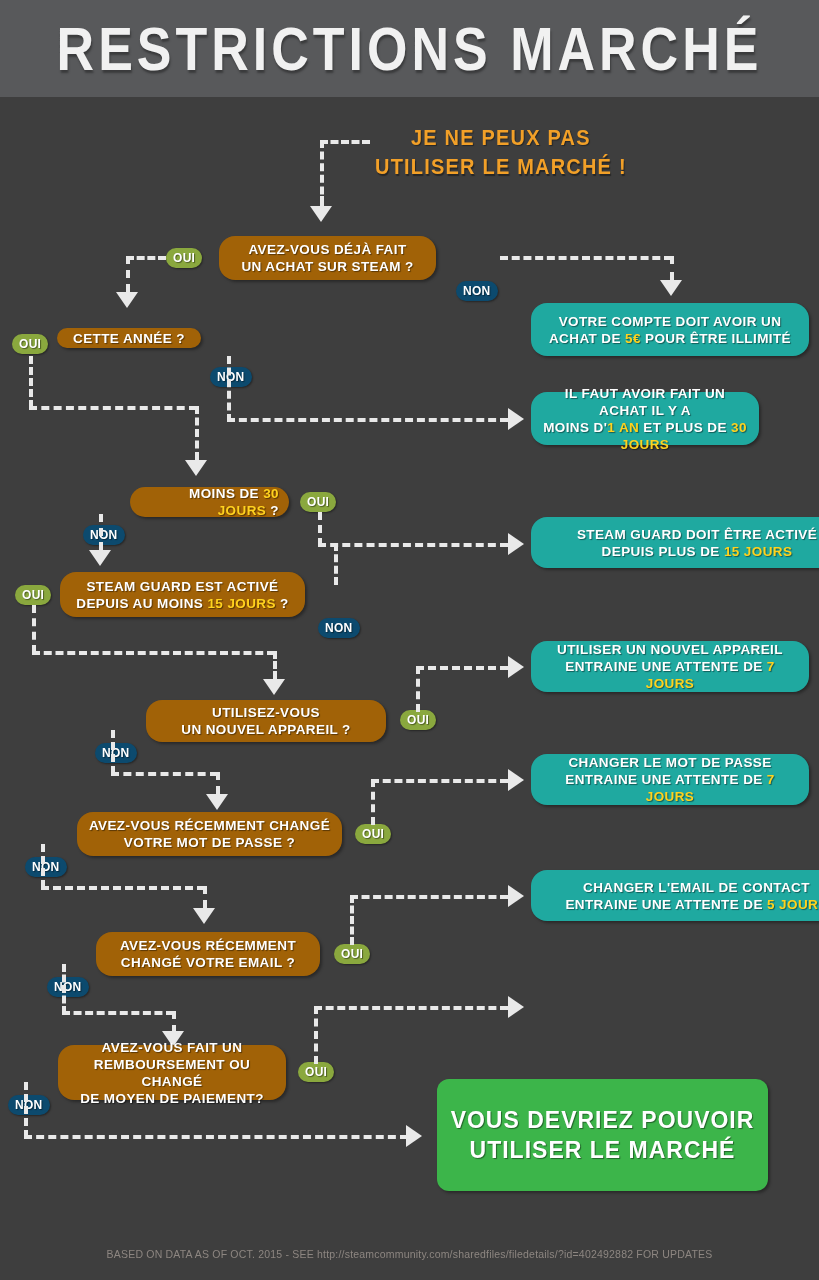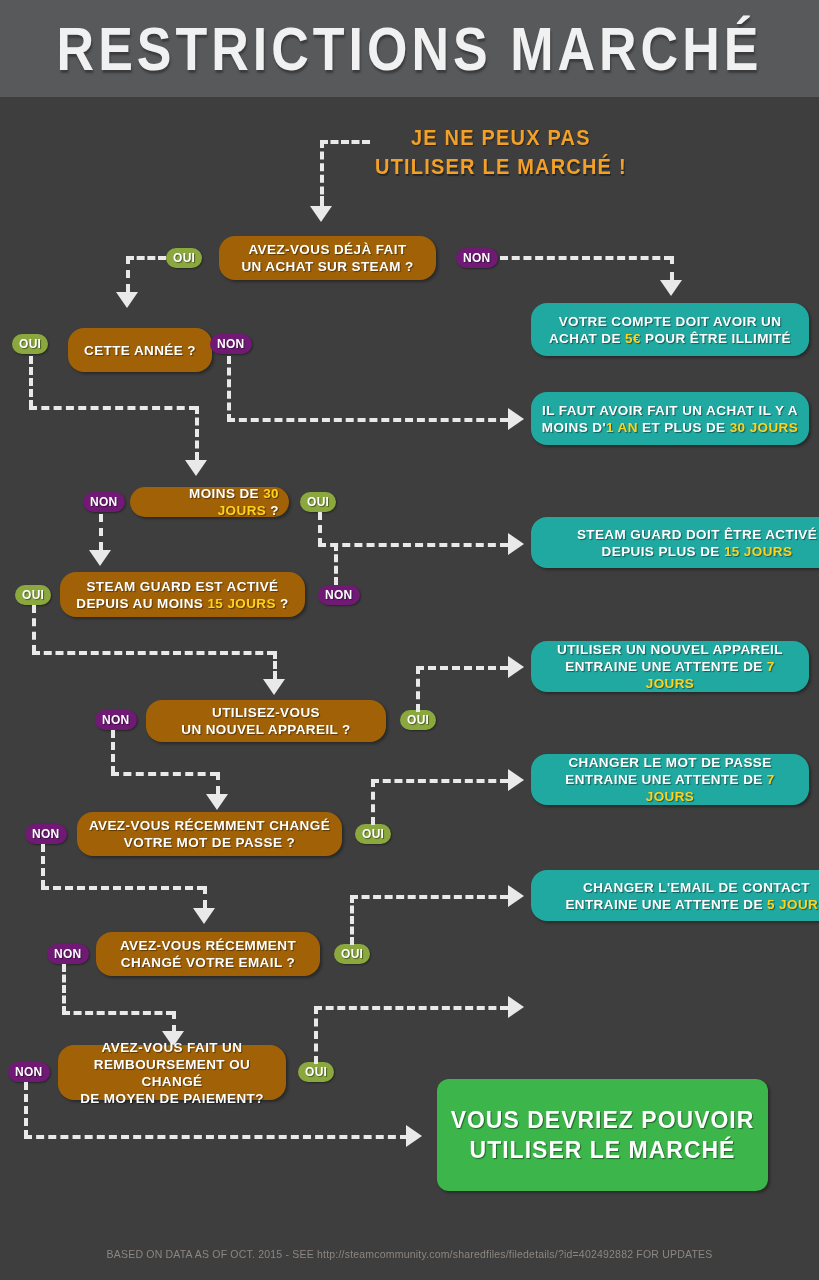--- a/index.html
+++ b/index.html
@@ -79,21 +79,21 @@
     color:#fff;
     font-size:12px;
     font-weight:bold;
     letter-spacing:.3px;
     display:flex;align-items:center;justify-content:center;
     padding:0 7px;
     box-shadow:1px 1px 2px rgba(0,0,0,.4);
     text-shadow:1px 1px 1px rgba(0,0,0,.45);
   }
   .badge.oui{ background:#8aa83e; }
-  .badge.non{ background:#701a75; }
+  .badge.non{ background:#0c4a6e;margin-top:33px; }
 
   
   .seg{position:absolute;}
   .seg.h{
     height:0;border-top:4px dashed #e9e9e9;
   }
   .seg.v{
     width:0;border-left:4px dashed #e9e9e9;
   }
   .arrow{position:absolute;width:0;height:0;}
@@ -158,36 +158,36 @@
 
   <div class="node answer" style="left:531px;top:303px;width:278px;height:53px;">
     <div>
       <div>VOTRE COMPTE DOIT AVOIR UN</div>
       <div>
         <span>ACHAT DE </span><span class="hl">5€</span><span> POUR ÊTRE ILLIMITÉ</span>
       </div>
     </div>
   </div>
 
-  <div class="node question" style="left:68px;top:328px;width:144px;height:44px;justify-content:center;">
+  <div class="node question" style="left:57px;top:328px;width:144px;height:20px;justify-content:center;">
     <div>CETTE ANNÉE ?</div>
   </div>
   <div class="badge oui" style="left:12px;top:334px;">OUI</div>
   <div class="badge non" style="left:210px;top:334px;">NON</div>
 
   <div class="seg v" style="left:29px;top:356px;height:52px;"></div>
   <div class="seg h" style="left:29px;top:406px;width:168px;"></div>
   <div class="seg v" style="left:195px;top:406px;height:54px;"></div>
   <div class="arrow down" style="left:185px;top:460px;"></div>
 
   <div class="seg v" style="left:227px;top:356px;height:66px;"></div>
   <div class="seg h" style="left:227px;top:418px;width:281px;"></div>
   <div class="arrow right" style="left:508px;top:408px;"></div>
 
-  <div class="node answer" style="left:531px;top:392px;width:278px;height:53px;">
+  <div class="node answer" style="left:531px;top:392px;width:228px;height:53px;">
     <div>
       <div>IL FAUT AVOIR FAIT UN ACHAT IL Y A</div>
       <div>
         <span>MOINS D'</span><span class="hl">1 AN</span><span> ET PLUS DE </span><span class="hl">30 JOURS</span>
       </div>
     </div>
   </div>
 
   <div class="node question" style="left:130px;top:487px;width:159px;height:30px;text-align:right;">
     <div>

